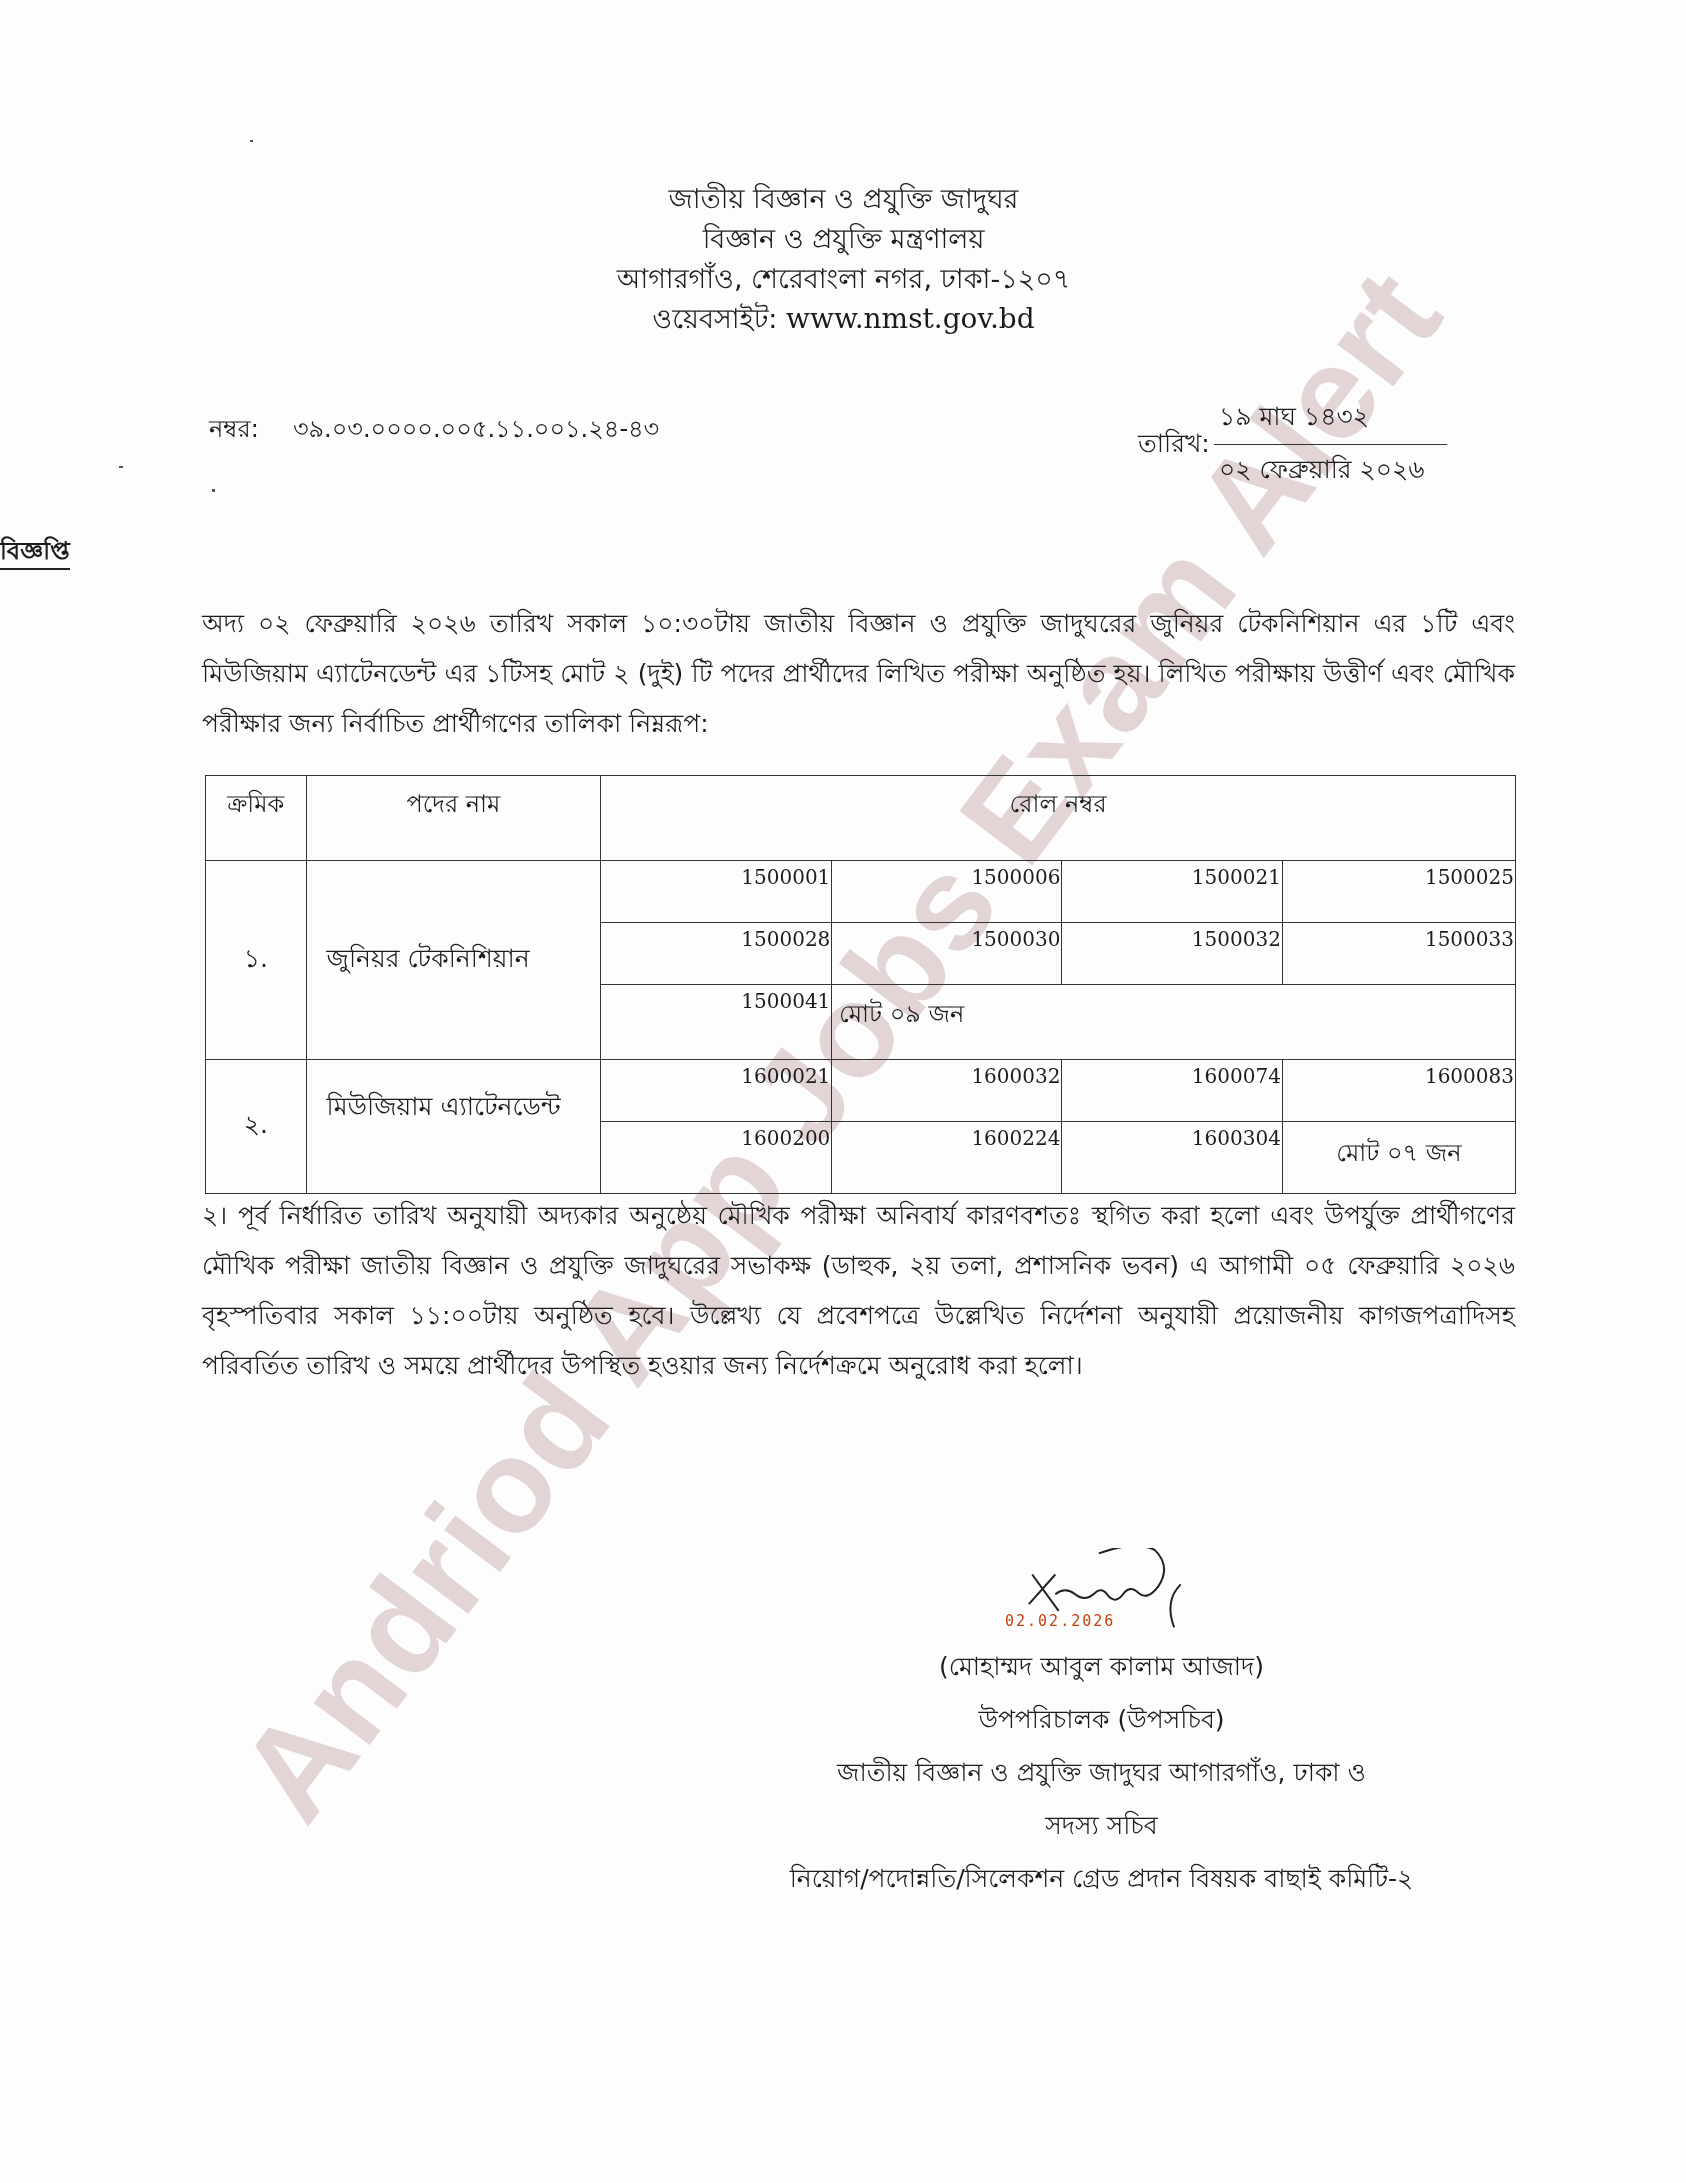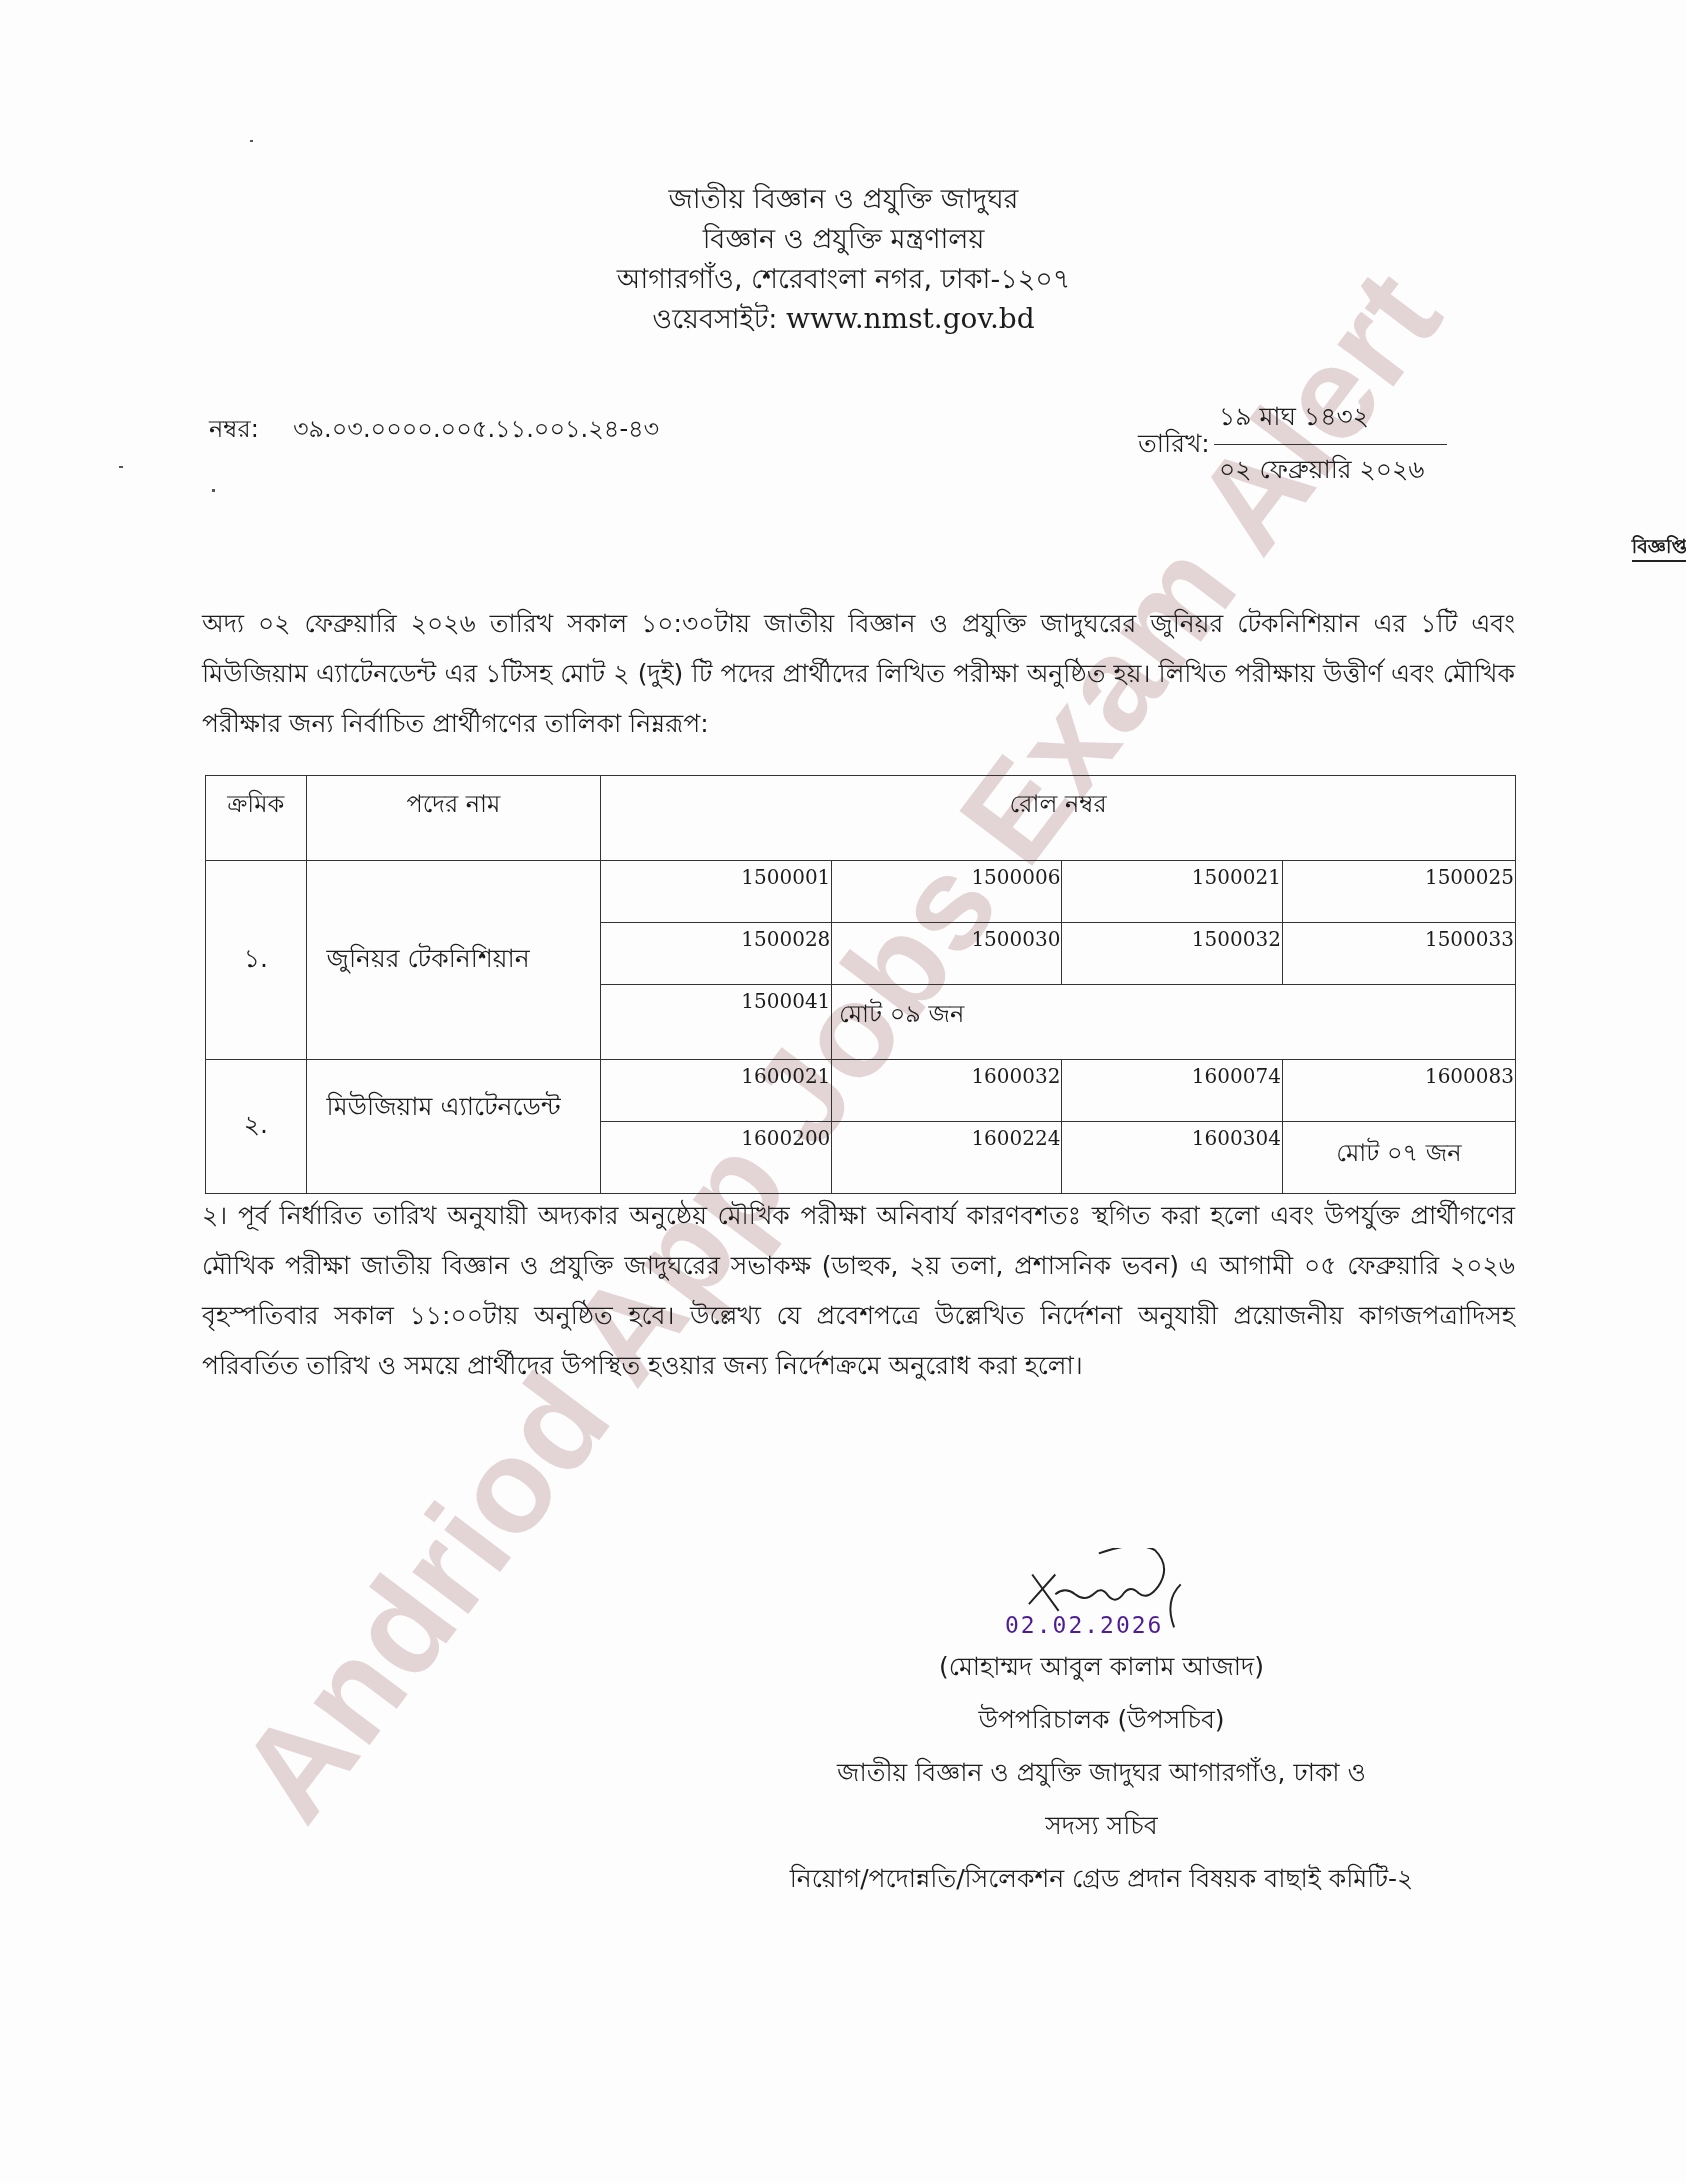--- a/index.html
+++ b/index.html
@@ -35,21 +35,21 @@
   .memo-no .lbl { margin-right: 26.5px; margin-left: 7px; }
   .date-block {
     position: absolute; left: 1138px; top: 397px;
     display: flex; align-items: center; font-size: 25px;
   }
   .date-frac { display: flex; flex-direction: column; align-items: flex-start; margin-left: 4px; }
   .date-frac .top { padding: 0 2.6px 4px 5.3px; border-bottom: 1.3px solid #333; width: 225px; }
   .date-frac .bot { padding: 5.3px 2.6px 0 5.3px; }
   .notice-title {
     position: absolute; left: 0; right: 0; top: 532px;
-    text-align: right; font-size: 19px; font-weight: bold;
+    text-align: left; font-size: 24px; font-weight: bold;
   }
   .notice-title span { border-bottom: 2px solid #222; padding-bottom: 2.6px; }
   .para {
     position: absolute; left: 202px; width: 1313px;
     font-size: 25px; line-height: 50px; text-align: justify;
   }
   .para1 { top: 599px; }
   .para2 { top: 1191px; }
   table.rolls {
     position: absolute; left: 205px; top: 775px;
@@ -65,21 +65,21 @@
   }
   table.rolls td.sl { text-align: center; vertical-align: middle; font-size: 25px; width: 99px; }
   table.rolls td.post { vertical-align: middle; font-size: 25px; padding-left: 20px; width: 278px; }
   table.rolls td.total { font-size: 24px; padding: 9.3px 0 0 6.6px; }
   table.rolls td.total-c { font-size: 24px; text-align: center; padding-top: 12px; }
   .signature {
     position: absolute; left: 1019px; top: 1548px; width: 198px; height: 86px;
   }
   .sig-date {
     position: absolute; left: 1005px; top: 1612px;
-    font-family: "DejaVu Sans Mono", monospace; font-size: 23px; color: #4c1d95; letter-spacing: 2px;
+    font-family: "DejaVu Sans Mono", monospace; font-size: 15px; color: #c2410c; letter-spacing: 2px;
   }
   .signatory {
     position: absolute; left: 708px; width: 787px; top: 1640px;
     text-align: center; font-size: 25px; line-height: 53px;
   }
   .speck { position: absolute; background: #555; }
 </style>
 </head>
 <body>
 

